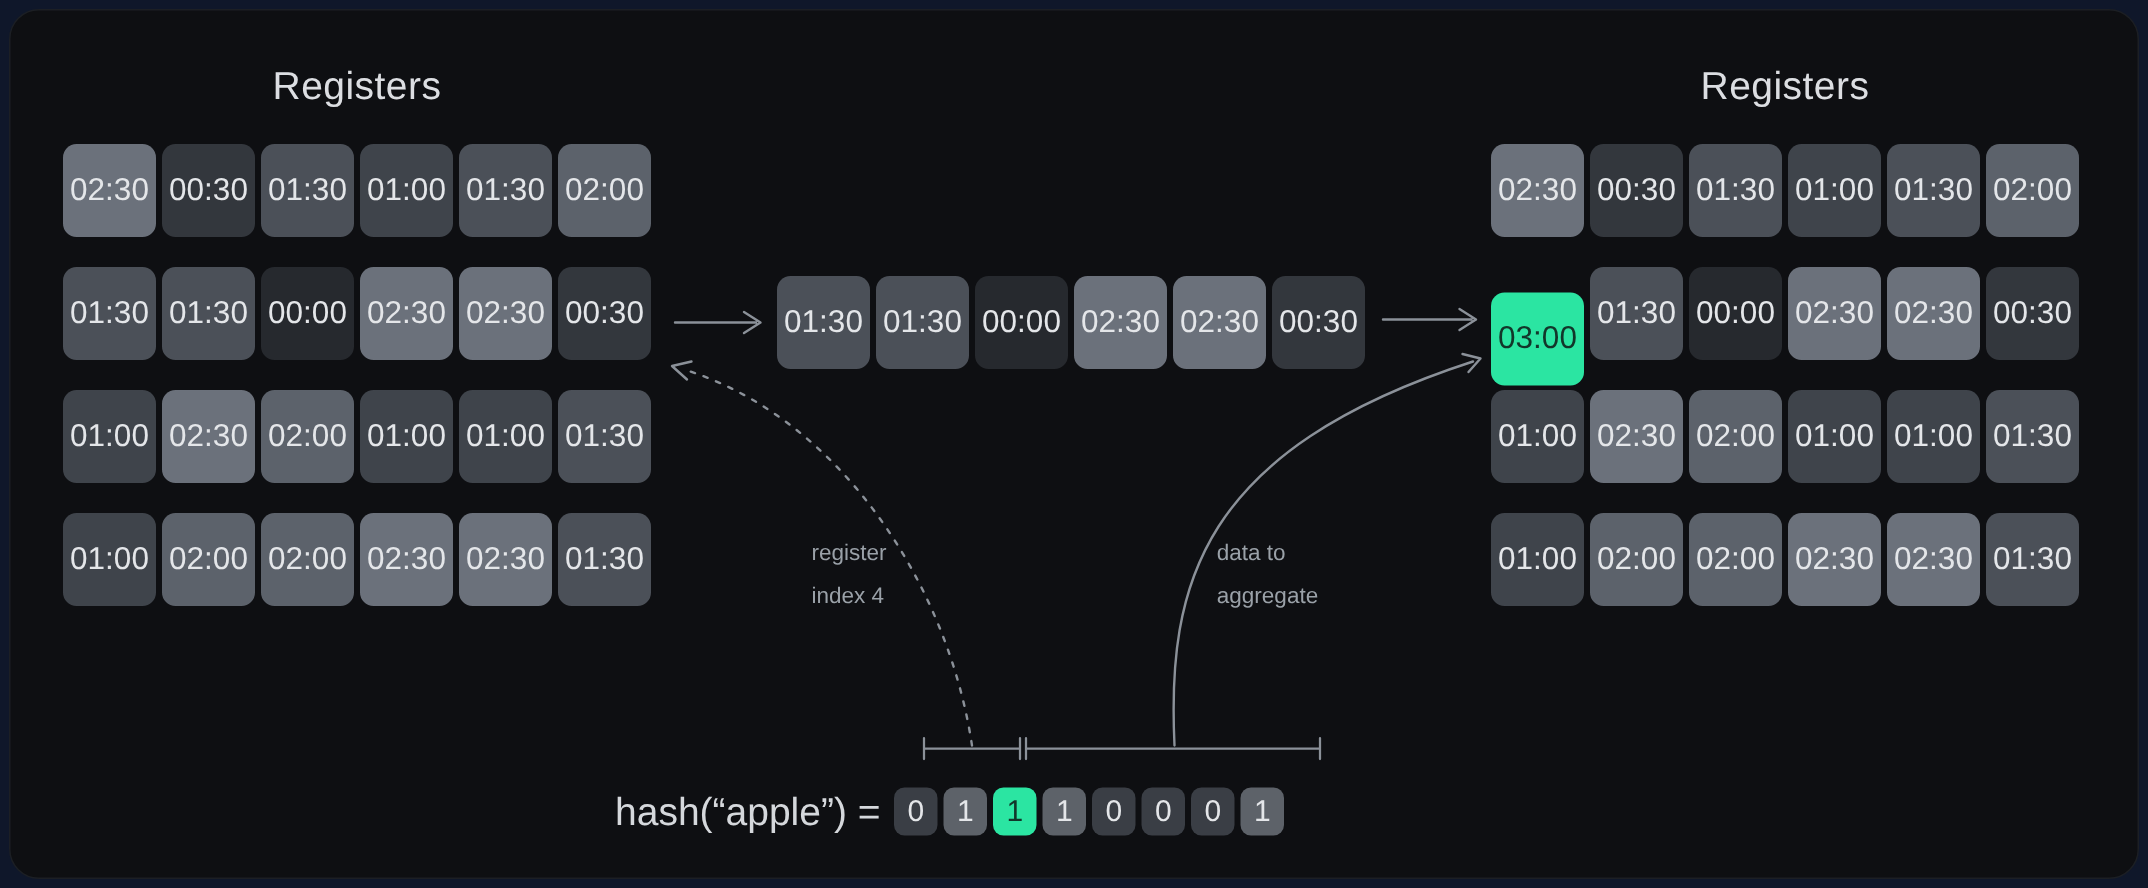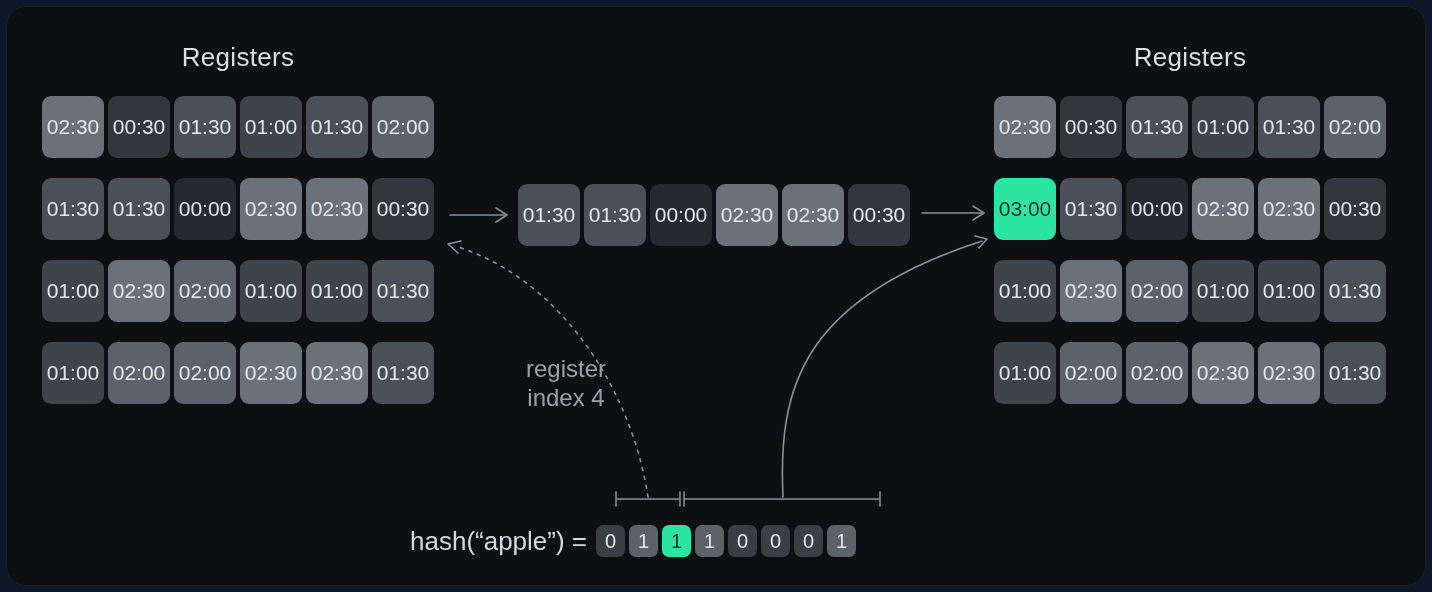--- a/index.html
+++ b/index.html
@@ -11,28 +11,28 @@
          color:var(--title-text,#dcdee2);letter-spacing:0.3px;white-space:nowrap;}
   #title-left{left:238px;}
   #title-right{left:1190px;}
   .grid{position:absolute;display:grid;grid-template-columns:repeat(6,62px);
         grid-auto-rows:62px;column-gap:4px;row-gap:20px;}
   #left-grid{left:42px;top:96px;}
   #right-grid{left:994px;top:96px;}
   .rowstrip{position:absolute;left:518px;top:184px;display:flex;gap:4px;}
   .cell{width:62px;height:62px;box-sizing:border-box;display:flex;align-items:center;
         justify-content:center;border-radius:9px;font-size:21px;color:var(--cell-text,#e4e6e9);}
-  .cell.hl{color:var(--hl-text,#12362a);}
+  .cell.hl{color:var(--hl-text,#12362a);margin-top:17px;}
   .hashrow{position:absolute;left:410px;top:524px;height:34px;display:flex;align-items:center;}
   .hash-label{font-size:26px;color:#d5d8dc;margin-right:9px;white-space:nowrap;}
   .bits{display:flex;gap:4px;}
   .bit{width:29px;height:32px;box-sizing:border-box;display:flex;align-items:center;
        justify-content:center;border-radius:7px;font-size:20px;color:var(--cell-text,#e4e6e9);}
   .bit.hl{color:var(--hl-text,#12362a);}
-  .note{position:absolute;transform:translate(-50%,-50%);text-align:center;font-size:24px;
+  .note{position:absolute;transform:translate(-50%,-50%);text-align:left;font-size:15px;
         line-height:29px;color:var(--label-text,#9aa1a8);white-space:nowrap;}
   #note-register{left:566px;top:383px;}
   #note-aggregate{left:845px;top:383px;}
   svg.overlay{position:absolute;left:0;top:0;width:1432px;height:592px;pointer-events:none;}
   svg.overlay *{fill:none;stroke:var(--arrow,#8b9199);stroke-width:1.6;stroke-linecap:round;
                 stroke-linejoin:round;}
   svg.overlay .bracket{stroke-width:1.5;}
   svg.overlay .dashed{stroke-dasharray:3 6;}
 </style>
 </head>
@@ -113,20 +113,24 @@
     <path d="M783 497 C778 390 800 300 982 241"></path>
     <path d="M975 236 L987 239 L979 248"></path>
     <path class="bracket" d="M616 492 V506 M616 499 H680 M680 492 V506"></path>
     <path class="bracket" d="M684 492 V506 M684 499 H880 M880 492 V506"></path>
   </svg>
 
   <div class="note" id="note-register">
     <div>register</div>
     <div>index 4</div>
   </div>
+  <div class="note" id="note-aggregate">
+    <div>data to</div>
+    <div>aggregate</div>
+  </div>
 
   <div class="hashrow">
     <span class="hash-label">hash(“apple”) =</span>
     <div class="bits" id="bits">
         <div class="bit" style="background: rgb(58, 62, 69);">0</div>
         <div class="bit" style="background: rgb(93, 98, 105);">1</div>
         <div class="bit hl" style="background: rgb(43, 229, 162);">1</div>
         <div class="bit" style="background: rgb(93, 98, 105);">1</div>
         <div class="bit" style="background: rgb(58, 62, 69);">0</div>
         <div class="bit" style="background: rgb(58, 62, 69);">0</div>

